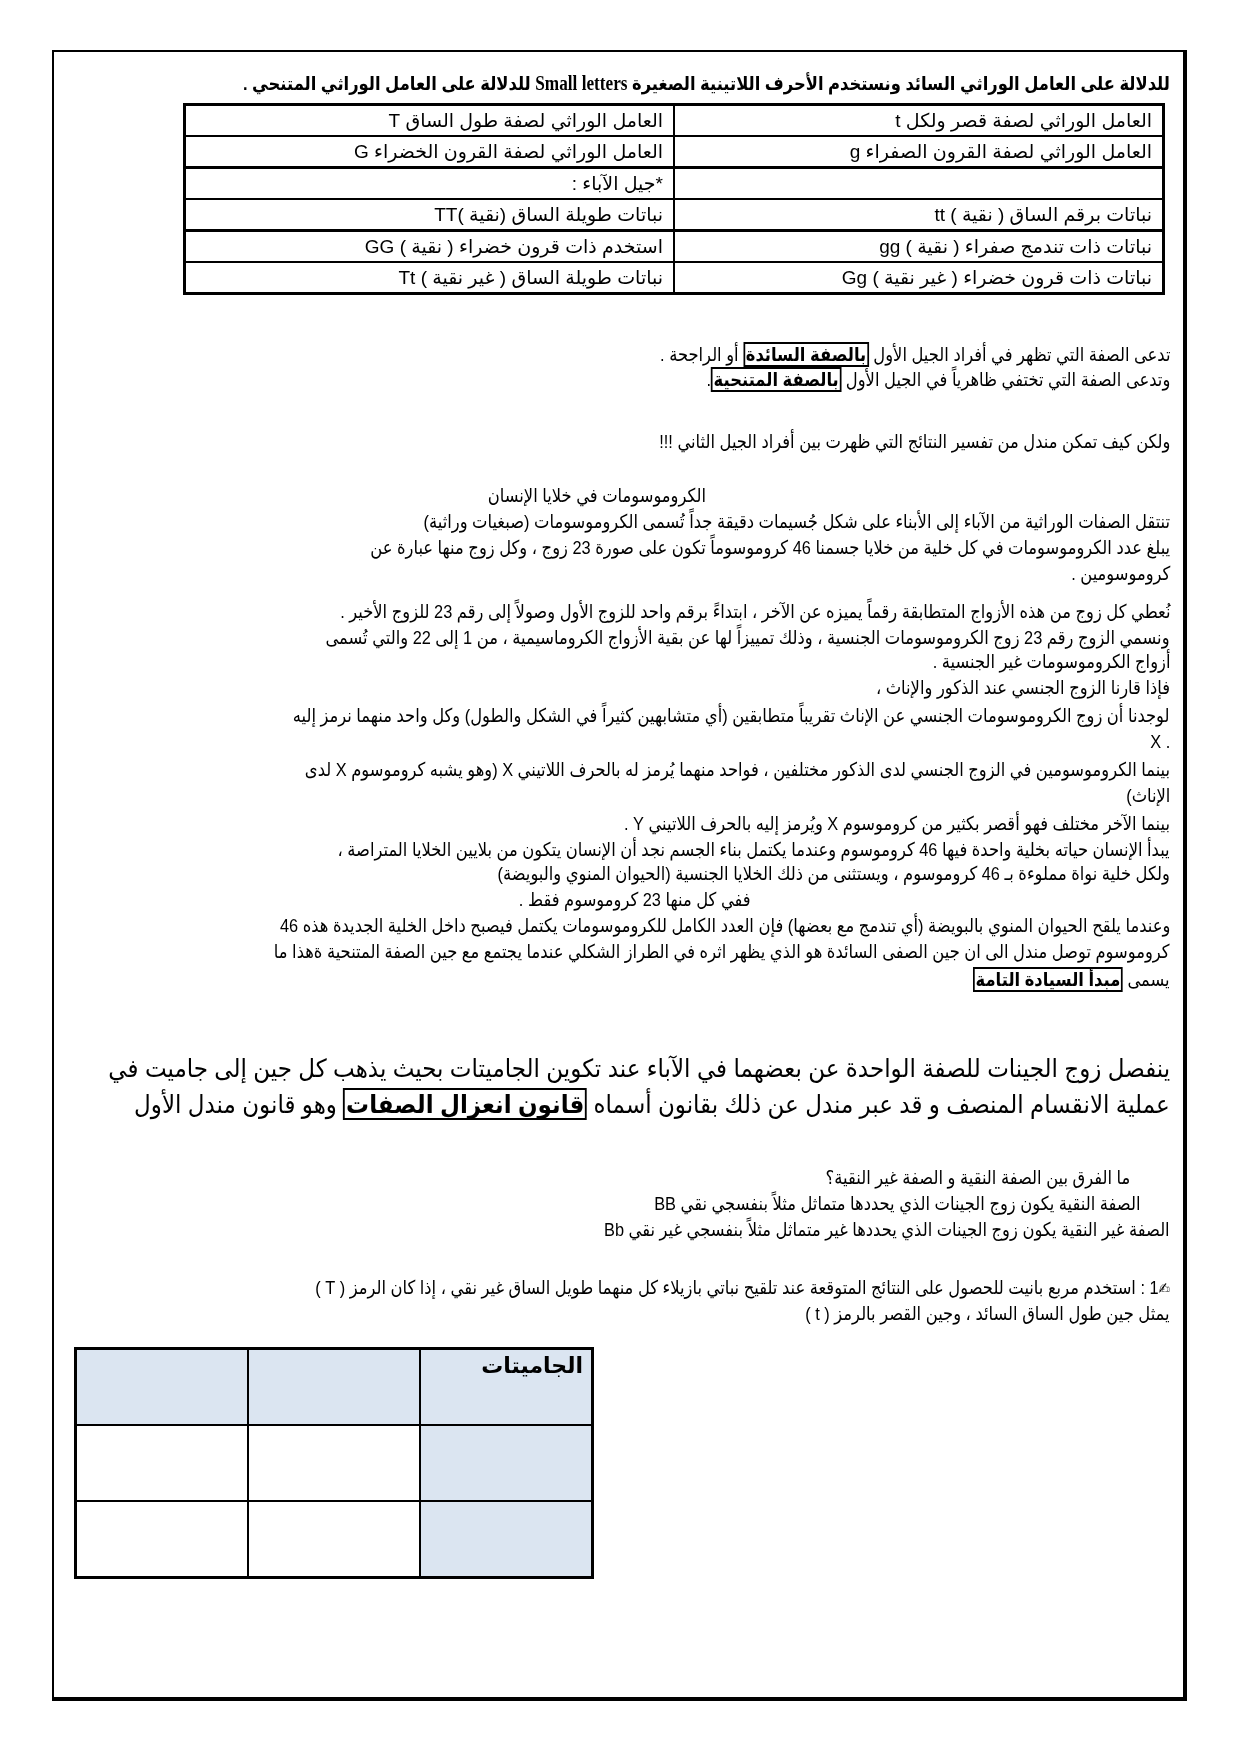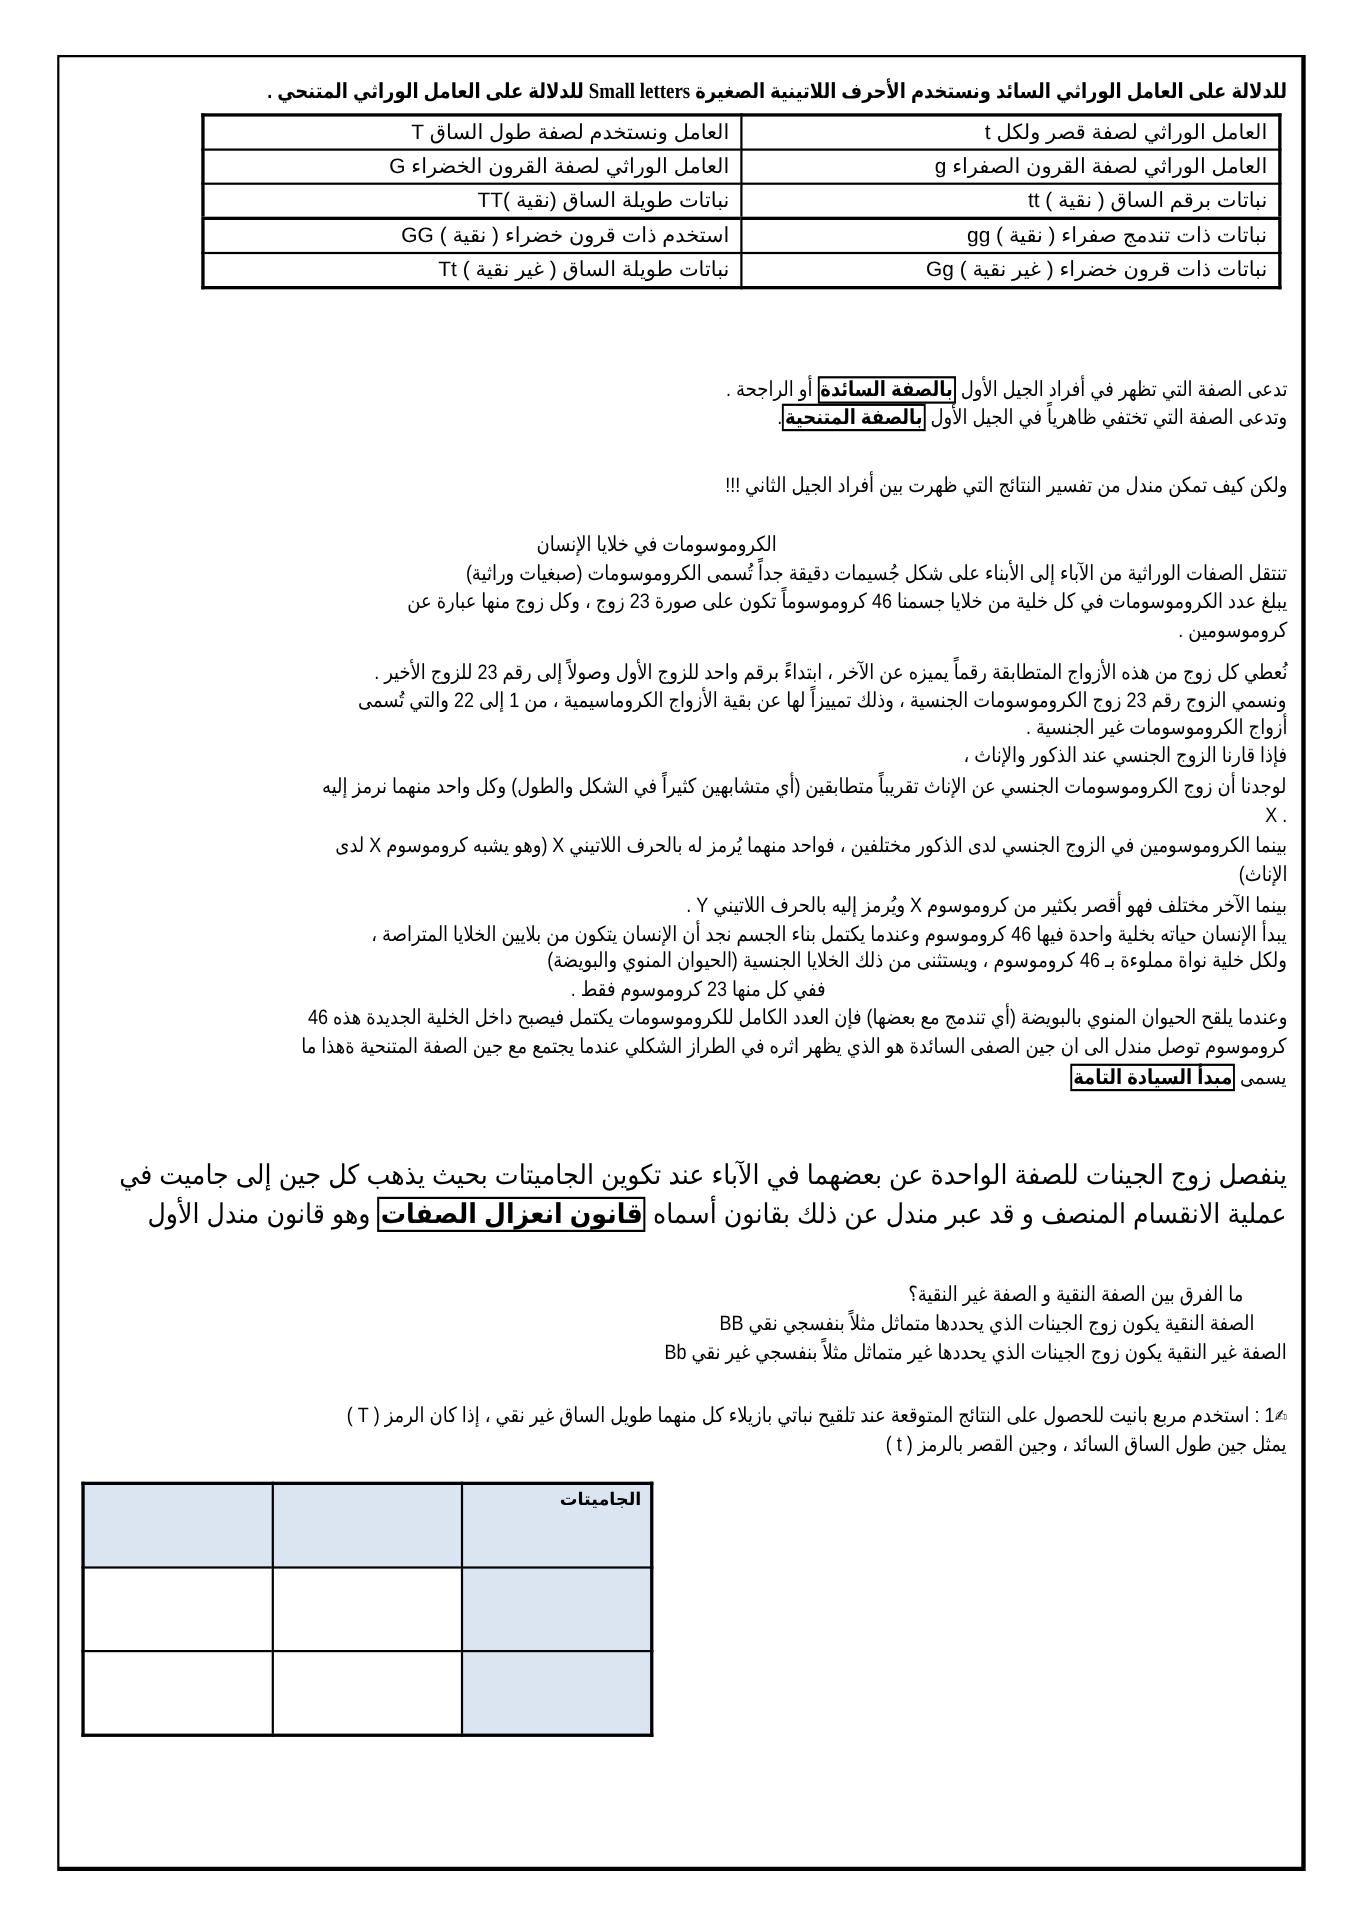--- a/index.html
+++ b/index.html
@@ -17,21 +17,21 @@
            direction:rtl; }
   table.genes td { border:2px solid #000; height:29px; padding:0 10px; font-size:19px;
            text-align:right; width:50%; white-space:nowrap;
            font-family:"Liberation Sans","DejaVu Sans",sans-serif; }
   table.genes tr.thick td { border-top:3px solid #000; }
   table.genes { border:3px solid #000; }
   .boxed { border:2px solid #000; font-weight:bold; padding:0 1px; }
   .big { font-size:25px; line-height:36px; transform:scaleX(0.92); }
   table.punnett { position:absolute; left:74px; top:1347px; border-collapse:collapse; direction:rtl; border:3px solid #000; }
   table.punnett td { border:2px solid #000; width:154px; height:68px; vertical-align:top;
-           text-align:right; padding:3px 8px; font-size:16px; font-weight:bold;
+           text-align:right; padding:3px 8px; font-size:22px; font-weight:bold;
            font-family:"Liberation Sans","DejaVu Sans",sans-serif; }
   table.punnett td.shade { background:#dbe5f1; }
   .center { position:absolute; direction:rtl; font-size:19px; white-space:nowrap;
             font-family:"Liberation Sans","DejaVu Sans",sans-serif; transform:scaleX(0.86); transform-origin:center; }
   .pencil { font-family:"DejaVu Sans",sans-serif; font-size:16px; }
 </style>
 </head>
 <body>
 
 <div class="page-border"></div>
@@ -39,25 +39,29 @@
 <div class="intro">
   <span>للدلالة على العامل الوراثي السائد ونستخدم الأحرف اللاتينية الصغيرة</span>
   <span class="en">Small letters</span>
   <span>للدلالة  على العامل الوراثي المتنحي .</span>
 </div>
 
 <table class="genes">
   <tbody>
       <tr>
         <td>العامل الوراثي لصفة قصر ولكل t</td>
-        <td>العامل ونستخدم لصفة طول الساق  T</td>
+        <td>العامل الوراثي لصفة طول الساق  T</td>
       </tr>
   <tr>
         <td>العامل الوراثي لصفة القرون الصفراء g</td>
         <td>العامل الوراثي لصفة القرون الخضراء G</td>
+      </tr>
+  <tr class="thick">
+        <td></td>
+        <td>*جيل الآباء :</td>
       </tr>
   <tr>
         <td>نباتات برقم الساق ( نقية ) tt</td>
         <td>نباتات طويلة الساق (نقية )TT</td>
       </tr>
   <tr class="thick">
         <td>نباتات ذات تندمج صفراء ( نقية ) gg</td>
         <td>استخدم ذات قرون خضراء ( نقية ) GG</td>
       </tr>
   <tr>

